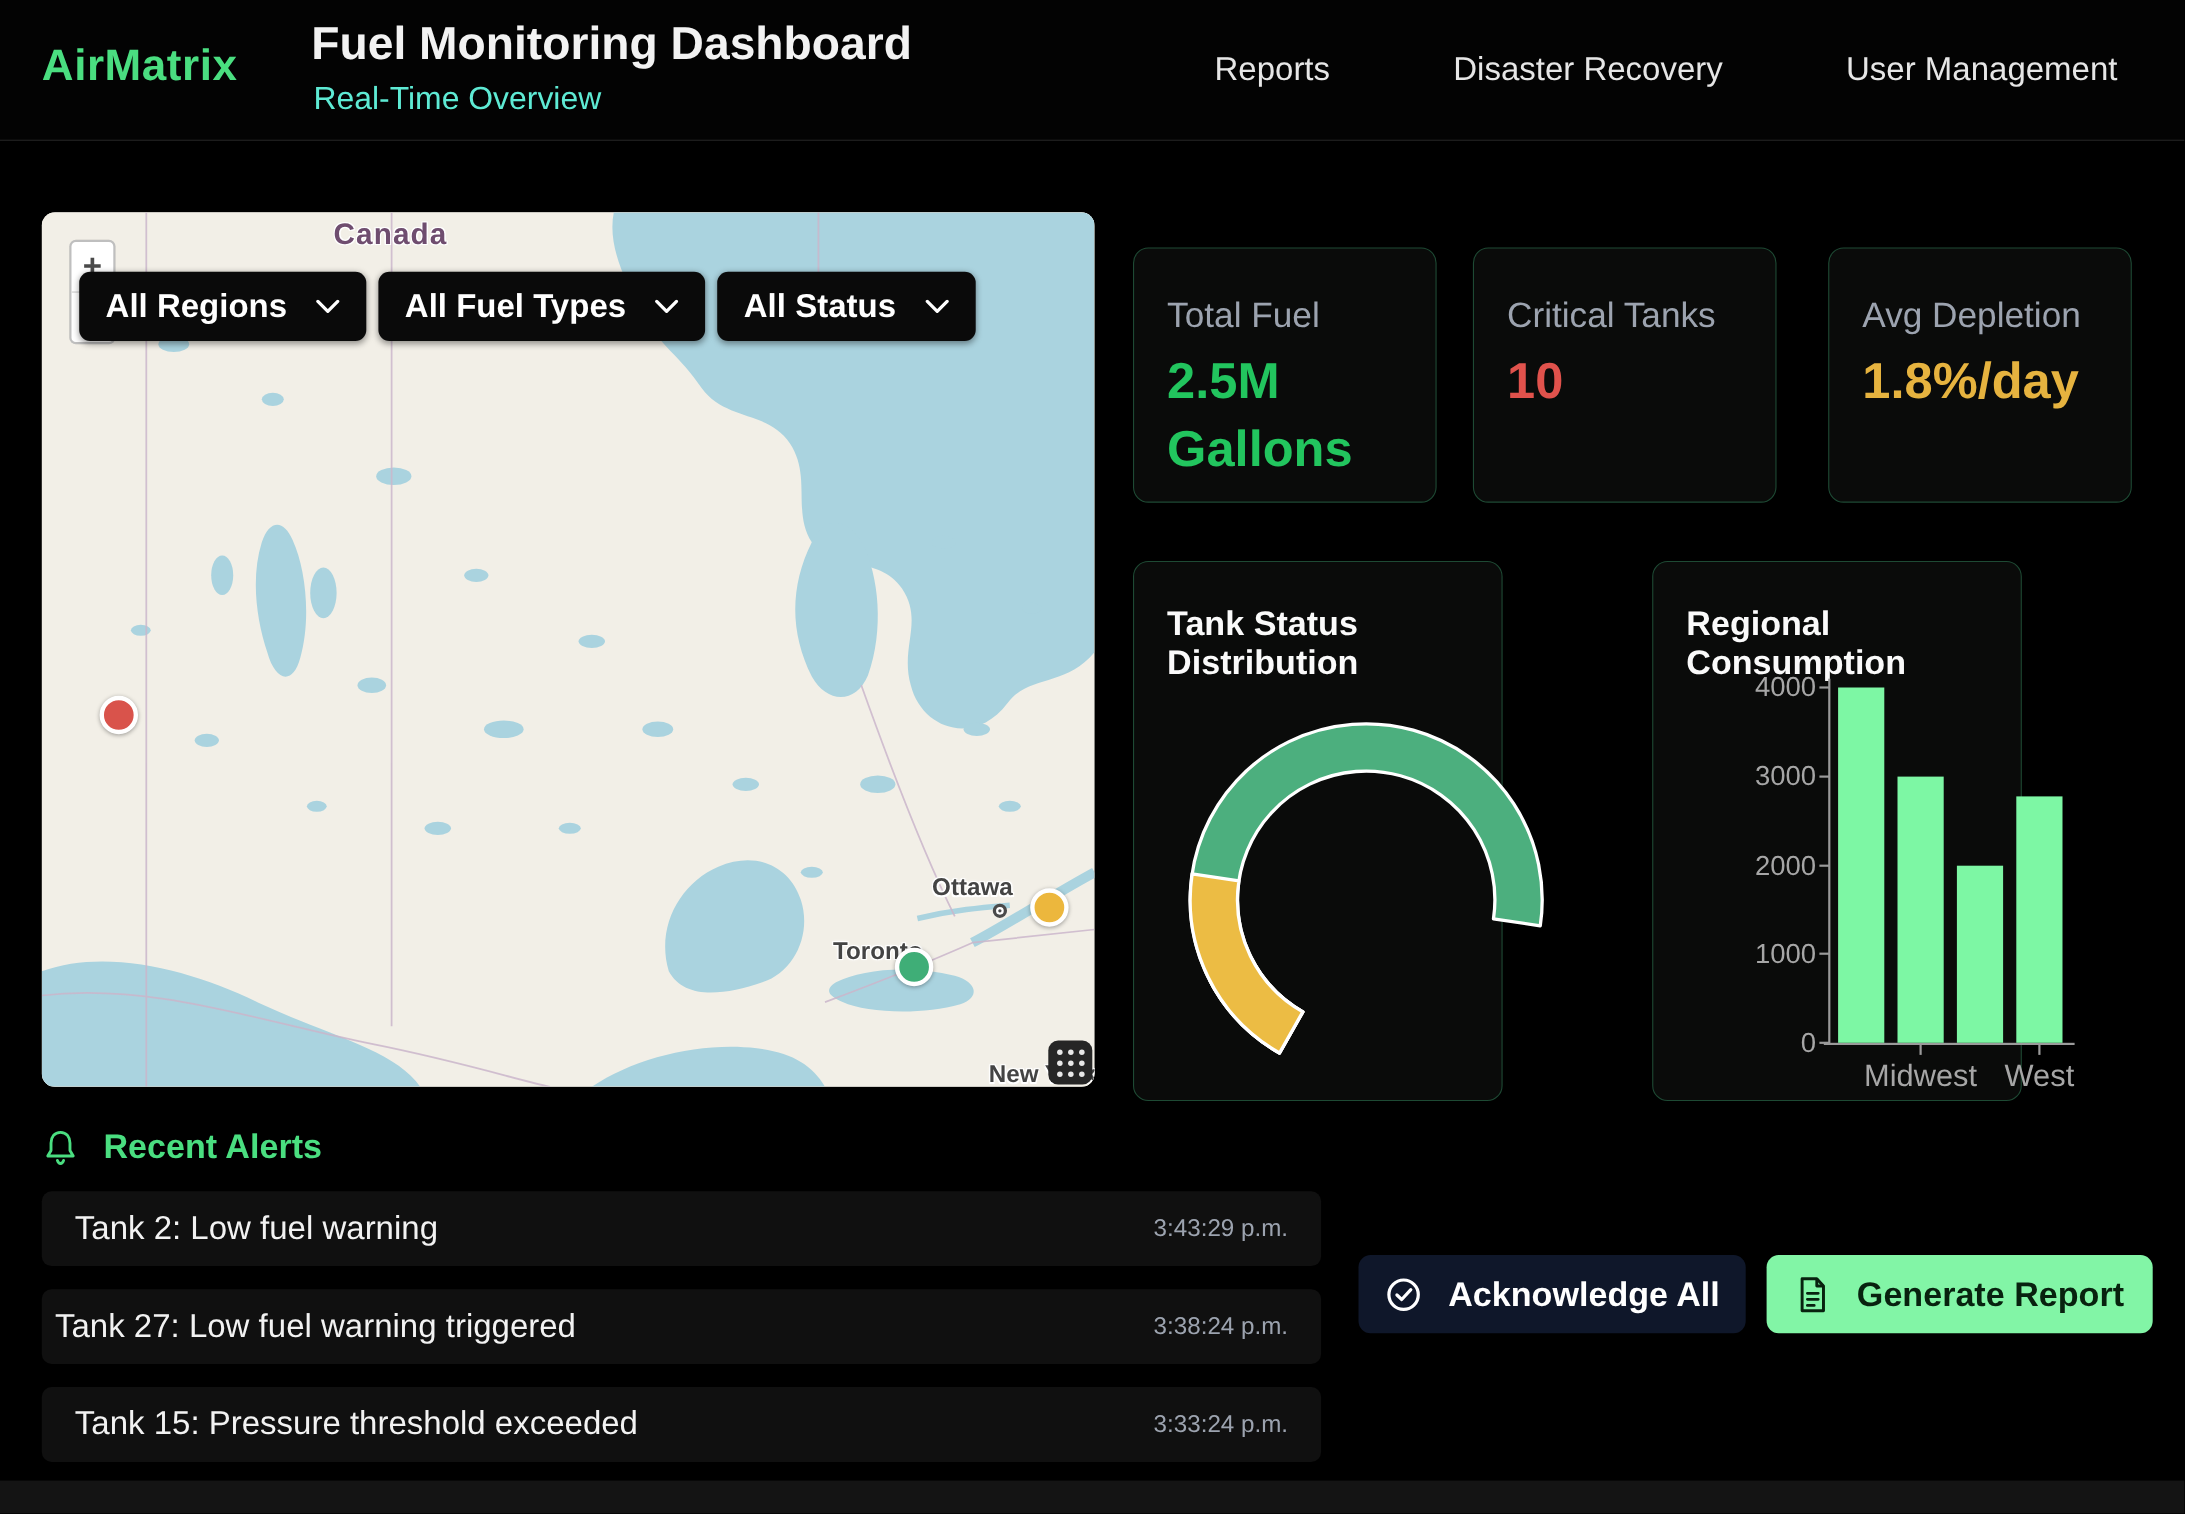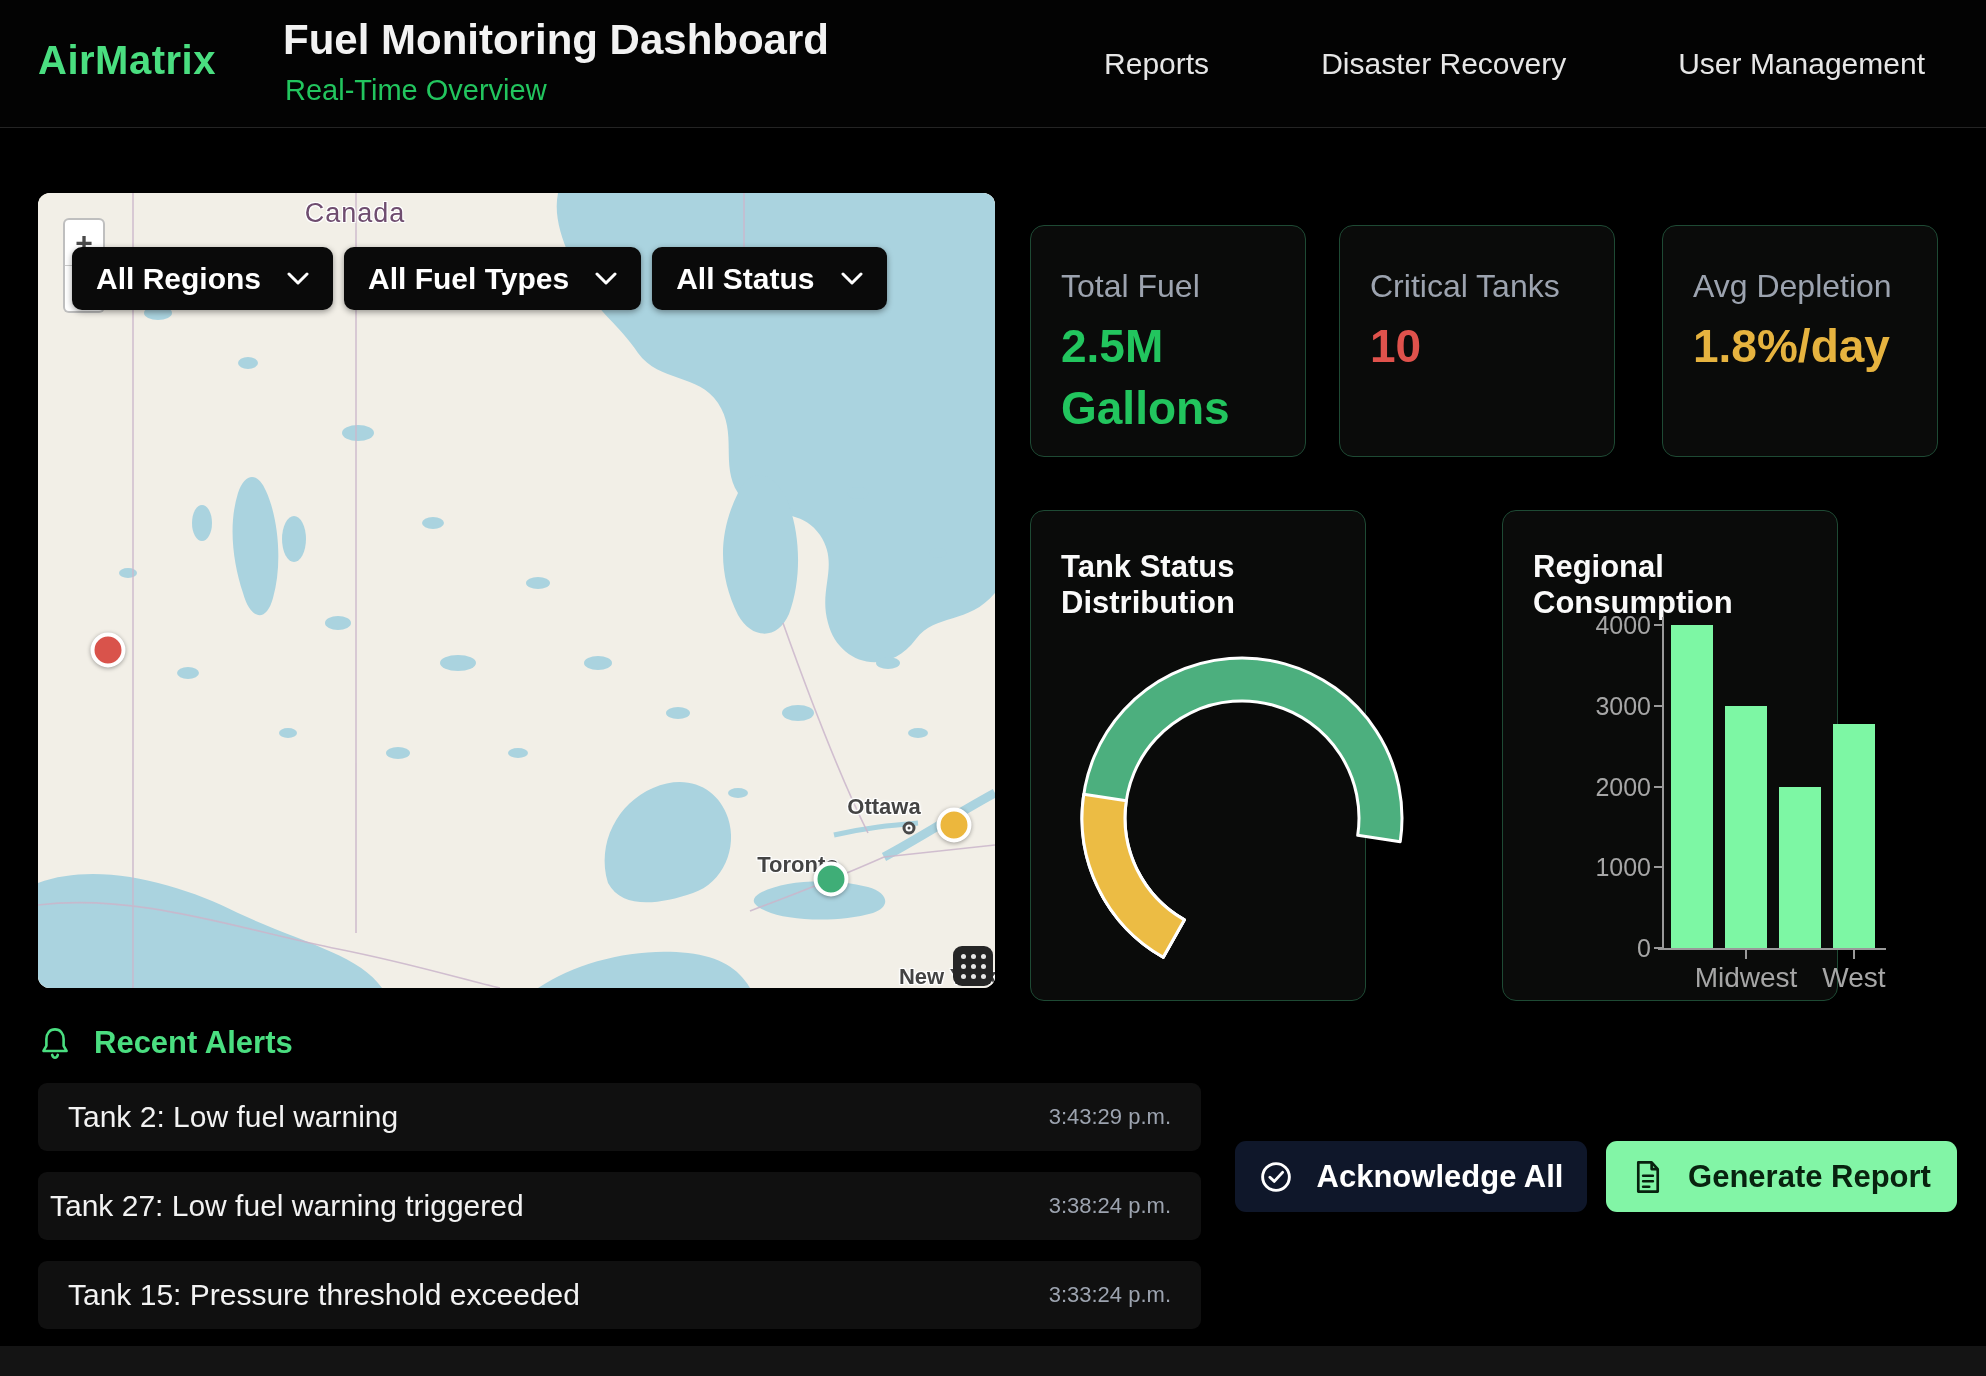--- a/index.html
+++ b/index.html
@@ -4,32 +4,32 @@
 <style>
   html,body{margin:0;padding:0;background:#000;}
   body{width:1986px;height:1376px;position:relative;overflow:hidden;
        font-family:"Liberation Sans","DejaVu Sans",sans-serif;color:#e8e8e8;}
 
   
   #header{position:absolute;left:0;top:0;width:1986px;height:127px;background:#030303;
           border-bottom:1px solid #242424;}
   #brand{position:absolute;left:38px;top:38px;font-size:40px;font-weight:bold;color:#4ade80;letter-spacing:.5px;}
   #page-title{position:absolute;left:283px;top:16px;font-size:42px;font-weight:bold;color:#f2f2f2;}
-  #page-subtitle{position:absolute;left:285px;top:74px;font-size:29px;color:#22c55e;}
+  #page-subtitle{position:absolute;left:285px;top:74px;font-size:29px;color:#5eead4;}
   #nav{position:absolute;right:61px;top:0;height:127px;display:flex;align-items:center;gap:112px;}
   .nav-item{font-size:30px;color:#e6e6e6;cursor:pointer;white-space:nowrap;}
 
   
   #map-panel{position:absolute;left:38px;top:193px;width:957px;height:795px;border-radius:12px;
              overflow:hidden;background:#f2efe7;}
   #map-canvas{position:absolute;left:0;top:0;}
   .map-label{position:absolute;color:#444;font-size:22px;font-weight:bold;transform:translate(-50%,-50%);
              text-shadow:-1px -1px 0 #fff,1px -1px 0 #fff,-1px 1px 0 #fff,1px 1px 0 #fff,0 0 4px #fff;
              white-space:nowrap;}
-  #region-label{position:absolute;color:#6f4d6f;font-size:27px;font-weight:normal;letter-spacing:1px;
+  #region-label{position:absolute;color:#6f4d6f;font-size:27px;font-weight:bold;letter-spacing:1px;
              transform:translate(-50%,-50%);
              text-shadow:-1px -1px 0 #fff,1px -1px 0 #fff,-1px 1px 0 #fff,1px 1px 0 #fff;}
   .town-dot{position:absolute;width:13px;height:13px;border-radius:50%;background:#fff;border:3px solid #4a4a4a;
             transform:translate(-50%,-50%);box-sizing:border-box;}
   .town-dot::after{content:"";position:absolute;left:2px;top:2px;width:3px;height:3px;border-radius:50%;background:#4a4a4a;}
   .tank-marker{position:absolute;width:27px;height:27px;border-radius:50%;border:4px solid #fff;
                transform:translate(-50%,-50%);box-shadow:0 1px 4px rgba(0,0,0,.35);cursor:pointer;}
   #zoom-control{position:absolute;left:25px;top:25px;width:38px;border-radius:6px;background:#fff;
                 border:2px solid rgba(0,0,0,.25);overflow:hidden;}
   .zoom-btn{width:38px;height:45px;display:flex;align-items:center;justify-content:center;

